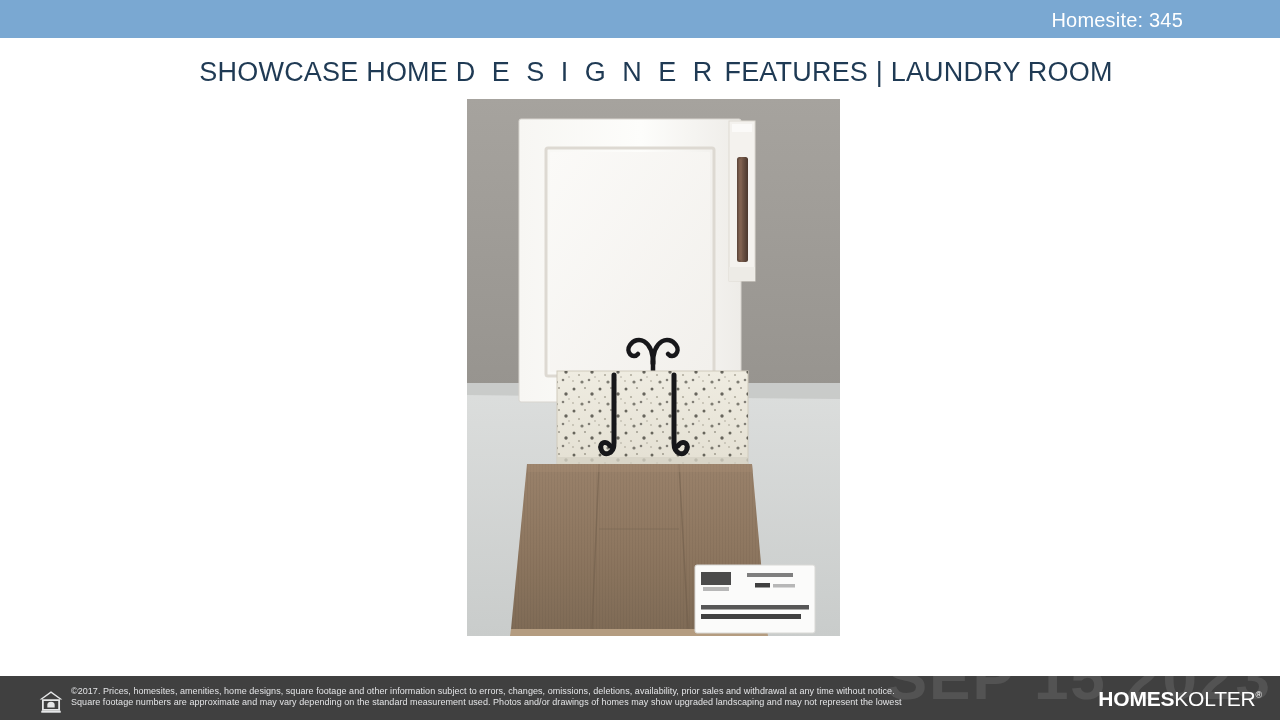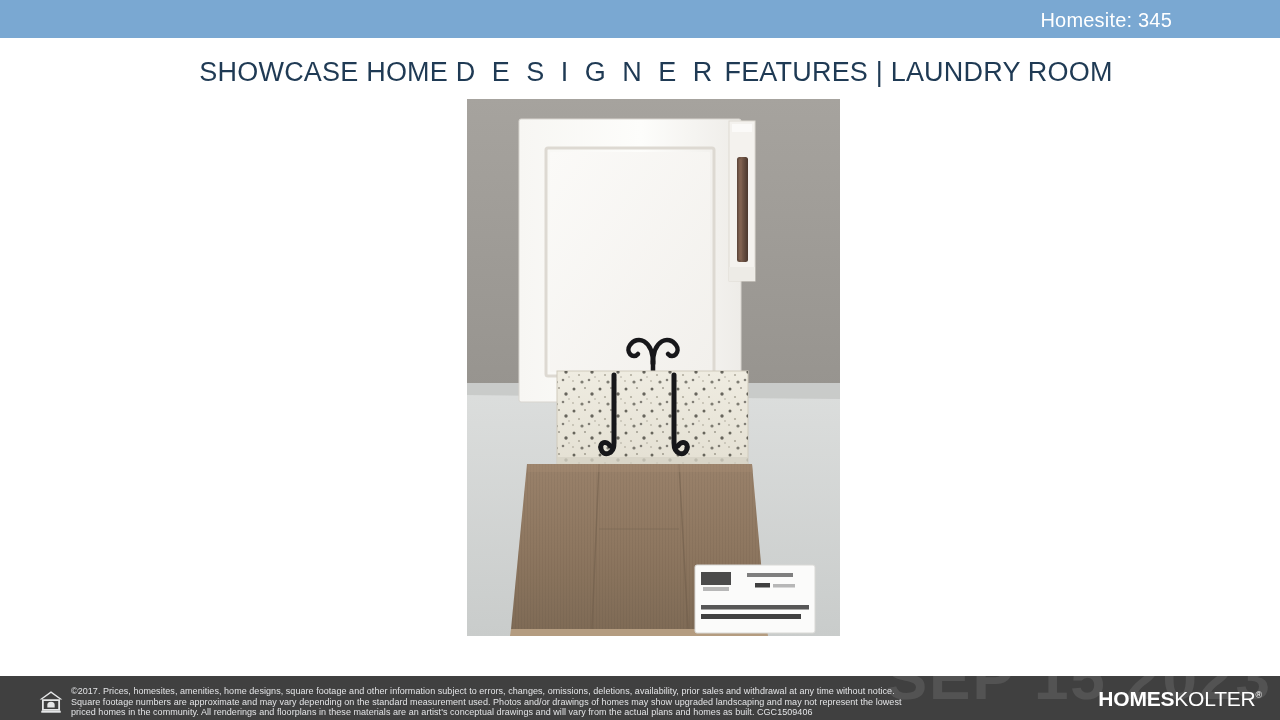--- a/index.html
+++ b/index.html
@@ -18,21 +18,21 @@
   
   .header-bar {
     position: absolute;
     top: 0; left: 0;
     width: 1280px;
     height: 38px;
     background: #7AA8D2;
   }
   .homesite-label {
     position: absolute;
-    right: 108px;
+    right: 97px;
     top: 9px;
     color: #ffffff;
     font-size: 20px;
     letter-spacing: .2px;
     white-space: nowrap;
   }
 
   
   .slide-title {
     position: absolute;
@@ -242,16 +242,15 @@
   <rect x="0" y="0" width="32" height="32" fill="none"></rect>
   <path d="M16 4 L30 14 L27.2 14 L16 6 L4.8 14 L2 14 Z" fill="#e6e7e8"></path>
   <path d="M6 15 L26 15 L26 27 L6 27 Z" fill="none" stroke="#e6e7e8" stroke-width="2.2"></path>
   <path d="M11.5 24 L11.5 20.5 C11.5 18.3 13.5 17 16 17 C18.5 17 20.5 18.3 20.5 20.5 L20.5 24 Z" fill="#e6e7e8"></path>
   <rect x="4" y="28" width="24" height="2.4" fill="#e6e7e8"></rect>
 </svg>
 
 <div class="disclaimer">
   <div>©2017. Prices, homesites, amenities, home designs, square footage and other information subject to errors, changes, omissions, deletions, availability, prior sales and withdrawal at any time without notice.</div>
   <div>Square footage numbers are approximate and may vary depending on the standard measurement used. Photos and/or drawings of homes may show upgraded landscaping and may not represent the lowest</div>
-  <div>priced homes in the community. All renderings and floorplans in these materials are an artist's conceptual drawings and will vary from the actual plans and homes as built. CGC1509406</div>
 </div>
 
 <div class="kolter-logo"><span class="k-bold">HOMES</span><span class="k-light">KOLTER</span><span class="k-reg">®</span></div>
 
 </body></html>

